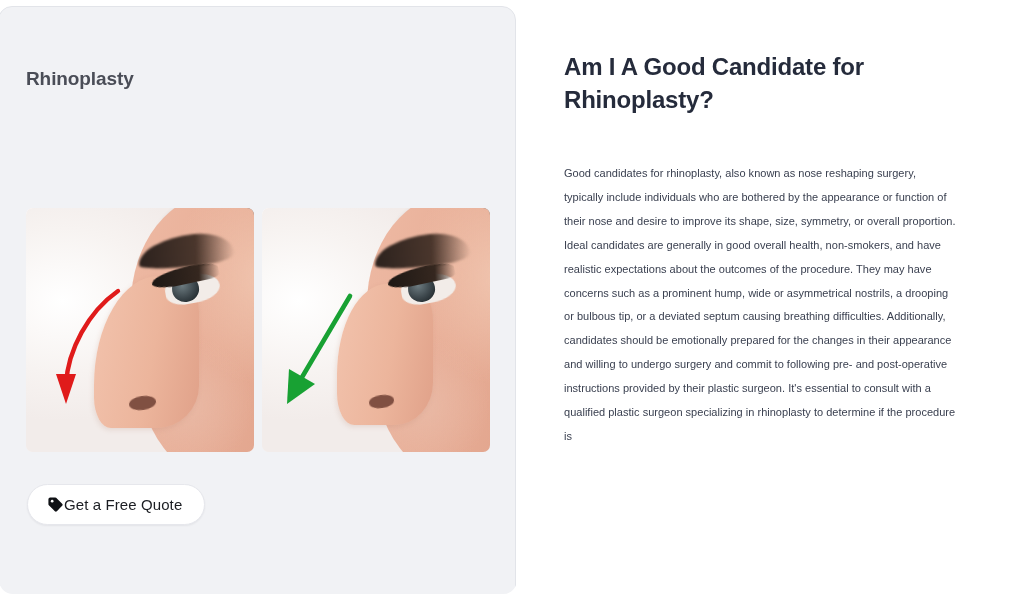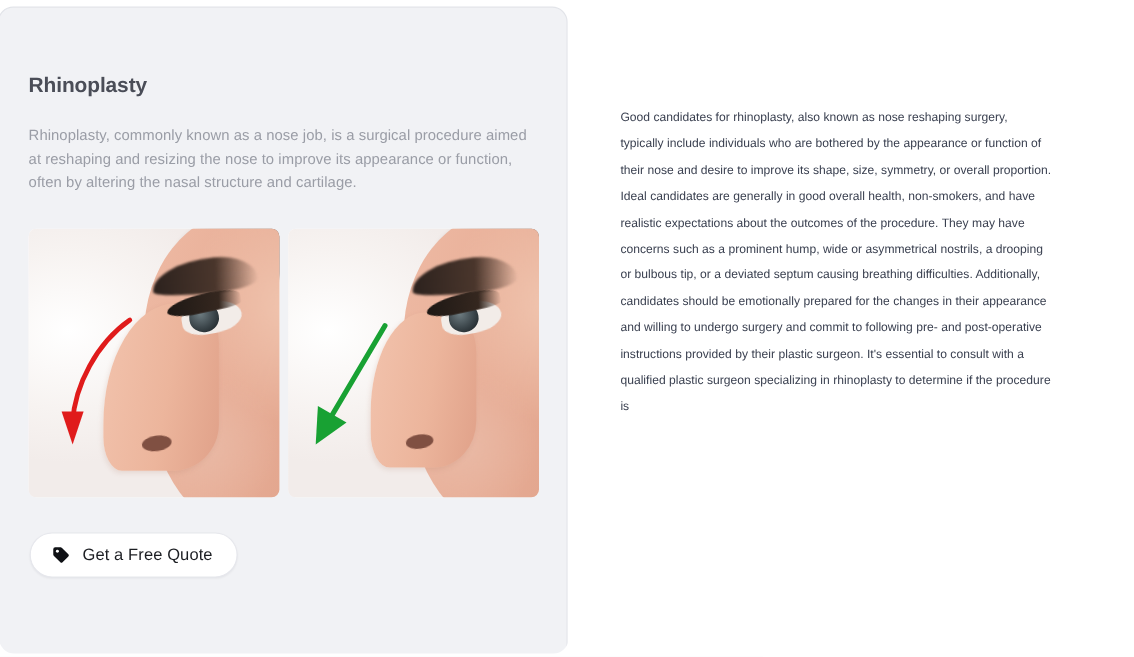--- a/index.html
+++ b/index.html
@@ -206,21 +206,21 @@
 
   
   #quote-button {
     position: absolute;
     left: 28px;
     top: 481px;
     height: 41px;
     padding: 0 22px 0 19px;
     display: inline-flex;
     align-items: center;
-    gap: 11px;
+    gap: 0;
     background: #ffffff;
     border: 1px solid #e6e7ec;
     border-radius: 21px;
     box-shadow: 0 1px 2px rgba(20,22,30,0.06);
     cursor: pointer;
     font-family: "Liberation Sans", sans-serif;
   }
   #quote-button .label {
     font-size: 15px;
     color: #1b1d22;
@@ -284,21 +284,20 @@
 </head>
 <body>
 
 <div id="stage">
 
   <div id="left-clip">
     <div id="left-panel" class="panel"></div>
 
     <div id="left-inner">
       <h2 id="procedure-title">Rhinoplasty</h2>
-      <p id="procedure-desc">Rhinoplasty, commonly known as a nose job, is a surgical procedure aimed at reshaping and resizing the nose to improve its appearance or function, often by altering the nasal structure and cartilage.</p>
     </div>
 
     <div id="ba-gallery">
 
       <div class="ba-item">
         <div class="ba-photo">
           <div class="hair"></div>
           <div class="face-mass"></div>
           <div class="nose">
             <div class="nostril"></div>
@@ -340,16 +339,17 @@
       </svg>
       <span class="label">Get a Free Quote</span>
     </button>
   </div>
 
   <div id="right-clip">
     
   </div>
 
   <div id="right-inner">
+    <h2 id="candidate-heading">Am I A Good Candidate for Rhinoplasty?</h2>
     <p id="candidate-body">Good candidates for rhinoplasty, also known as nose reshaping surgery, typically include individuals who are bothered by the appearance or function of their nose and desire to improve its shape, size, symmetry, or overall proportion. Ideal candidates are generally in good overall health, non-smokers, and have realistic expectations about the outcomes of the procedure. They may have concerns such as a prominent hump, wide or asymmetrical nostrils, a drooping or bulbous tip, or a deviated septum causing breathing difficulties. Additionally, candidates should be emotionally prepared for the changes in their appearance and willing to undergo surgery and commit to following pre- and post-operative instructions provided by their plastic surgeon. It's essential to consult with a qualified plastic surgeon specializing in rhinoplasty to determine if the procedure is</p>
   </div>
 
 </div>
 
 </body></html>

